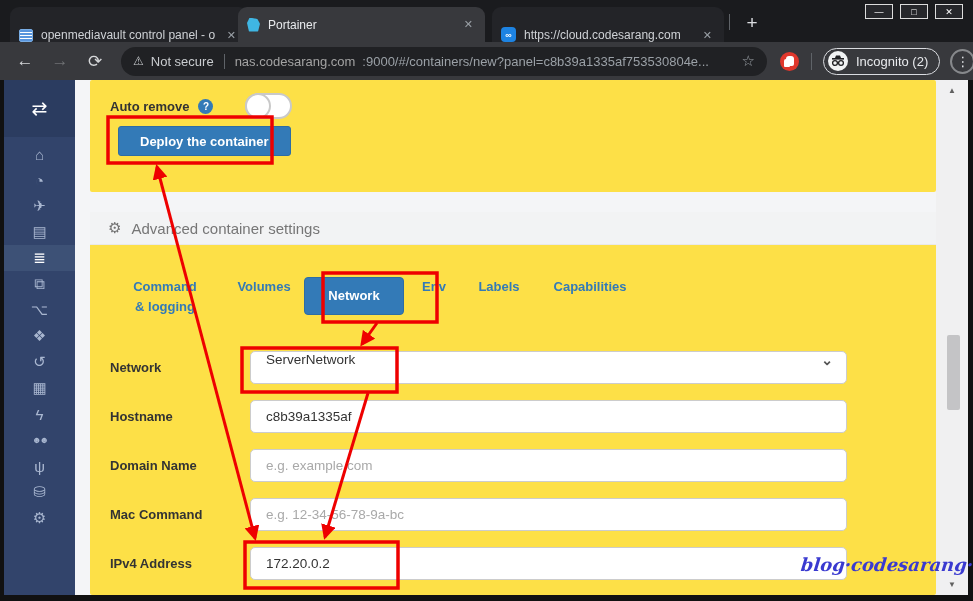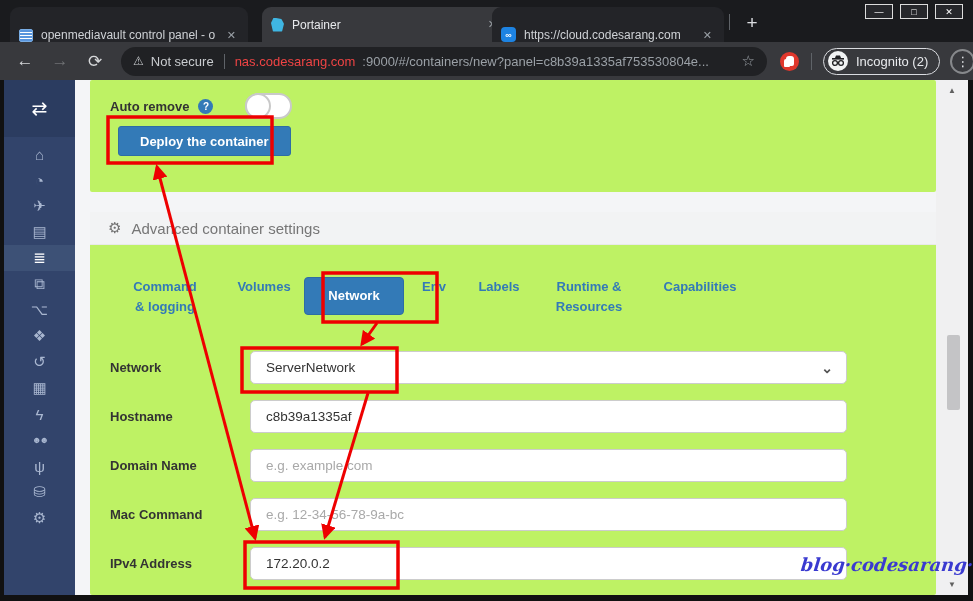--- a/index.html
+++ b/index.html
@@ -24,42 +24,42 @@
   .win-btn { width:28px; height:15px; border:1px solid #dcdcdc; color:#fff; font-size:9px; display:flex; align-items:center; justify-content:center; background:#26272b; }
 
   
   .toolbar { position:absolute; left:0; top:42px; width:973px; height:38px; background:#38393d; display:flex; align-items:center; padding:0 8px 0 14px; }
   .nav-ico { width:22px; text-align:center; font-size:17px; color:#d6d8da; flex:none; margin-right:13px; }
   .nav-fwd { color:#6f7174; }
   .omnibox { flex:none; width:646px; height:29px; background:#202124; border-radius:15px; display:flex; align-items:center; padding:0 12px; gap:7px; margin-left:2px; overflow:hidden; }
   .warn-ico { color:#c9cccf; font-size:12px; flex:none; }
   .notsecure { color:#c9cccf; font-size:13px; flex:none; }
   .url-sep { width:1px; height:15px; background:#5f6368; flex:none; margin:0 3px; }
-  .url-host { color:#ef4444; font-size:13px; flex:none; }
+  .url-host { color:#a3a3a3; font-size:13px; flex:none; }
   .url-rest { color:#9aa0a6; font-size:13px; white-space:nowrap; overflow:hidden; flex:1; }
   .star-ico { color:#9aa0a6; font-size:15px; flex:none; margin-left:auto; }
   .adblock { width:19px; height:19px; border-radius:50%; background:#df372c; margin-left:13px; flex:none; display:flex; align-items:center; justify-content:center; position:relative; }
   .hand { width:8px; height:10px; background:#fff; border-radius:3px 3px 2px 2px; box-shadow:-3px 2px 0 -1px #fff; }
   .tb-sep { width:1px; height:17px; background:#5f6368; margin-left:12px; flex:none; }
   .incog-pill { height:27px; border:1px solid #dadce0; border-radius:14px; display:flex; align-items:center; gap:8px; padding:0 11px 0 4px; margin-left:11px; flex:none; }
   .incog-circle { width:20px; height:20px; border-radius:50%; background:#f1f3f4; display:flex; align-items:center; justify-content:center; }
   .incog-label { color:#e8eaed; font-size:13px; white-space:nowrap; }
   .menu-btn { width:25px; height:25px; border:2px solid #87898c; border-radius:50%; color:#e8eaed; display:flex; align-items:center; justify-content:center; font-size:13px; margin-left:10px; flex:none; }
 
   
   .sidebar { position:absolute; left:4px; top:80px; width:71px; height:515px; background:#32446b; }
   .side-head { height:57px; background:#2b3c60; display:flex; align-items:center; justify-content:center; color:#fff; font-size:19px; }
   .side-items { padding-top:4px; }
   .side-item { height:26px; display:flex; align-items:center; justify-content:center; color:#a9b7d0; font-size:15px; }
   .side-item.active { background:#3d5176; color:#fff; }
   .glyph-sm { font-size:9px; letter-spacing:-2px; }
 
   
   .page { position:absolute; left:75px; top:80px; width:861px; height:515px; background:#f4f5f7; }
-  .panel { position:absolute; left:90px; width:846px; background:#bef264; border-radius:2px; }
+  .panel { position:absolute; left:90px; width:846px; background:#fde047; border-radius:2px; }
   .panel1 { top:80px; height:112px; }
   .panel2 { top:212px; height:383px; }
 
   .ar-row { display:flex; align-items:center; padding:13px 0 0 20px; gap:9px; }
   .form-label { font-size:13px; font-weight:bold; color:#333; }
   .help-ico { width:15px; height:15px; border-radius:50%; background:#337ab7; color:#fff; font-size:10px; font-weight:bold; display:flex; align-items:center; justify-content:center; }
   .toggle { position:relative; width:47px; height:26px; border:2px solid #c9c9c9; border-radius:14px; background:#fff; margin-left:23px; }
   .toggle-knob { position:absolute; left:-2px; top:-2px; width:26px; height:26px; border:2px solid #c9c9c9; border-radius:50%; background:#fff; }
   .deploy-btn { position:absolute; left:28px; top:46px; height:30px; padding:0 21px; background:#337ab7; border:1px solid #2e6da4; border-radius:3px; color:#fff; font-size:13px; font-weight:bold; font-family:"Liberation Sans",sans-serif; }
 
@@ -70,21 +70,21 @@
   .adv-tabs { display:flex; justify-content:flex-start; align-items:flex-start; margin-top:32px; padding:0 16px; }
   .adv-tab { color:#337ab7; font-size:13px; font-weight:bold; text-align:center; white-space:pre-line; line-height:1.55; flex:none; }
   .adv-tab.active { background:#337ab7; color:#fff; border:1px solid #2e6da4; border-radius:4px; padding:10px 0; line-height:1.2; }
   .w118{width:118px}.w80{width:80px}.w100{width:100px}.w60{width:60px}.w70{width:70px}.w84{width:84px}.w110{width:110px}.w112{width:112px}
 
   .adv-form { margin-top:34px; }
   .frow { display:flex; align-items:center; padding-left:20px; margin-bottom:16px; }
   .frow .form-label { width:140px; flex:none; }
   .f-input { width:597px; height:33px; border:1px solid #ccc; border-radius:5px; padding:0 15px; font-size:13.5px; color:#333; font-family:Liberation Sans, sans-serif; background:#fff; }
   .f-input::placeholder { color:#a9a9a9; }
-  .select-box { width:597px; height:33px; border:1px solid #ccc; border-radius:5px; padding:0 13px 0 15px; display:flex; align-items:center; background:#fff; }
+  .select-box { width:597px; height:33px; border:1px solid #ccc; border-radius:5px; padding:0 13px 0 15px; display:flex; align-items:flex-start; background:#fff; }
   .select-value { font-size:13.5px; color:#333; flex:1; }
   .select-chevron { color:#555; font-size:14px; font-weight:bold; }
 
   
   .vscroll { position:absolute; left:936px; top:80px; width:32px; height:515px; background:#f0f0f1; }
   .vs-arrow { position:absolute; left:0; width:32px; text-align:center; color:#606060; font-size:8px; }
   .vs-up { top:6px; } .vs-down { bottom:6px; }
   .vs-thumb { position:absolute; left:11px; top:255px; width:13px; height:75px; background:#c4c4c6; border-radius:2px; }
 
   
@@ -96,21 +96,21 @@
 <body>
 
 <div class="window">
 
   <div class="titlebar">
     <div class="tab tab-inactive" style="left:10px;width:238px;">
       <span class="fav fav1"></span>
       <span class="tab-title">openmediavault control panel - o</span>
       <span class="tab-close">✕</span>
     </div>
-    <div class="tab tab-active" style="left:262px;width:247px;">
+    <div class="tab tab-active" style="left:238px;width:247px;">
       <span class="fav fav2"></span>
       <span class="tab-title">Portainer</span>
       <span class="tab-close">✕</span>
     </div>
     <div class="tab tab-inactive" style="left:492px;width:232px;">
       <span class="fav fav3">∞</span>
       <span class="tab-title">https://cloud.codesarang.com</span>
       <span class="tab-close">✕</span>
     </div>
     <div class="tab-divider"></div>
@@ -224,22 +224,20 @@
       <span class="widget-gear">⚙</span>
       <span class="widget-title">Advanced container settings</span>
     </div>
     <div class="adv-tabs">
       <a class="adv-tab w118">Command
 &amp; logging</a>
       <a class="adv-tab w80">Volumes</a>
       <a class="adv-tab active w100">Network</a>
       <a class="adv-tab w60">Env</a>
       <a class="adv-tab w70">Labels</a>
-      <a class="adv-tab w110">Runtime &amp;
-Resources</a>
       <a class="adv-tab w112">Capabilities</a>
     </div>
     <div class="adv-form">
       <div class="frow">
         <span class="form-label">Network</span>
         <div class="select-box">
           <span class="select-value">ServerNetwork</span>
           <span class="select-chevron">⌄</span>
         </div>
       </div>

